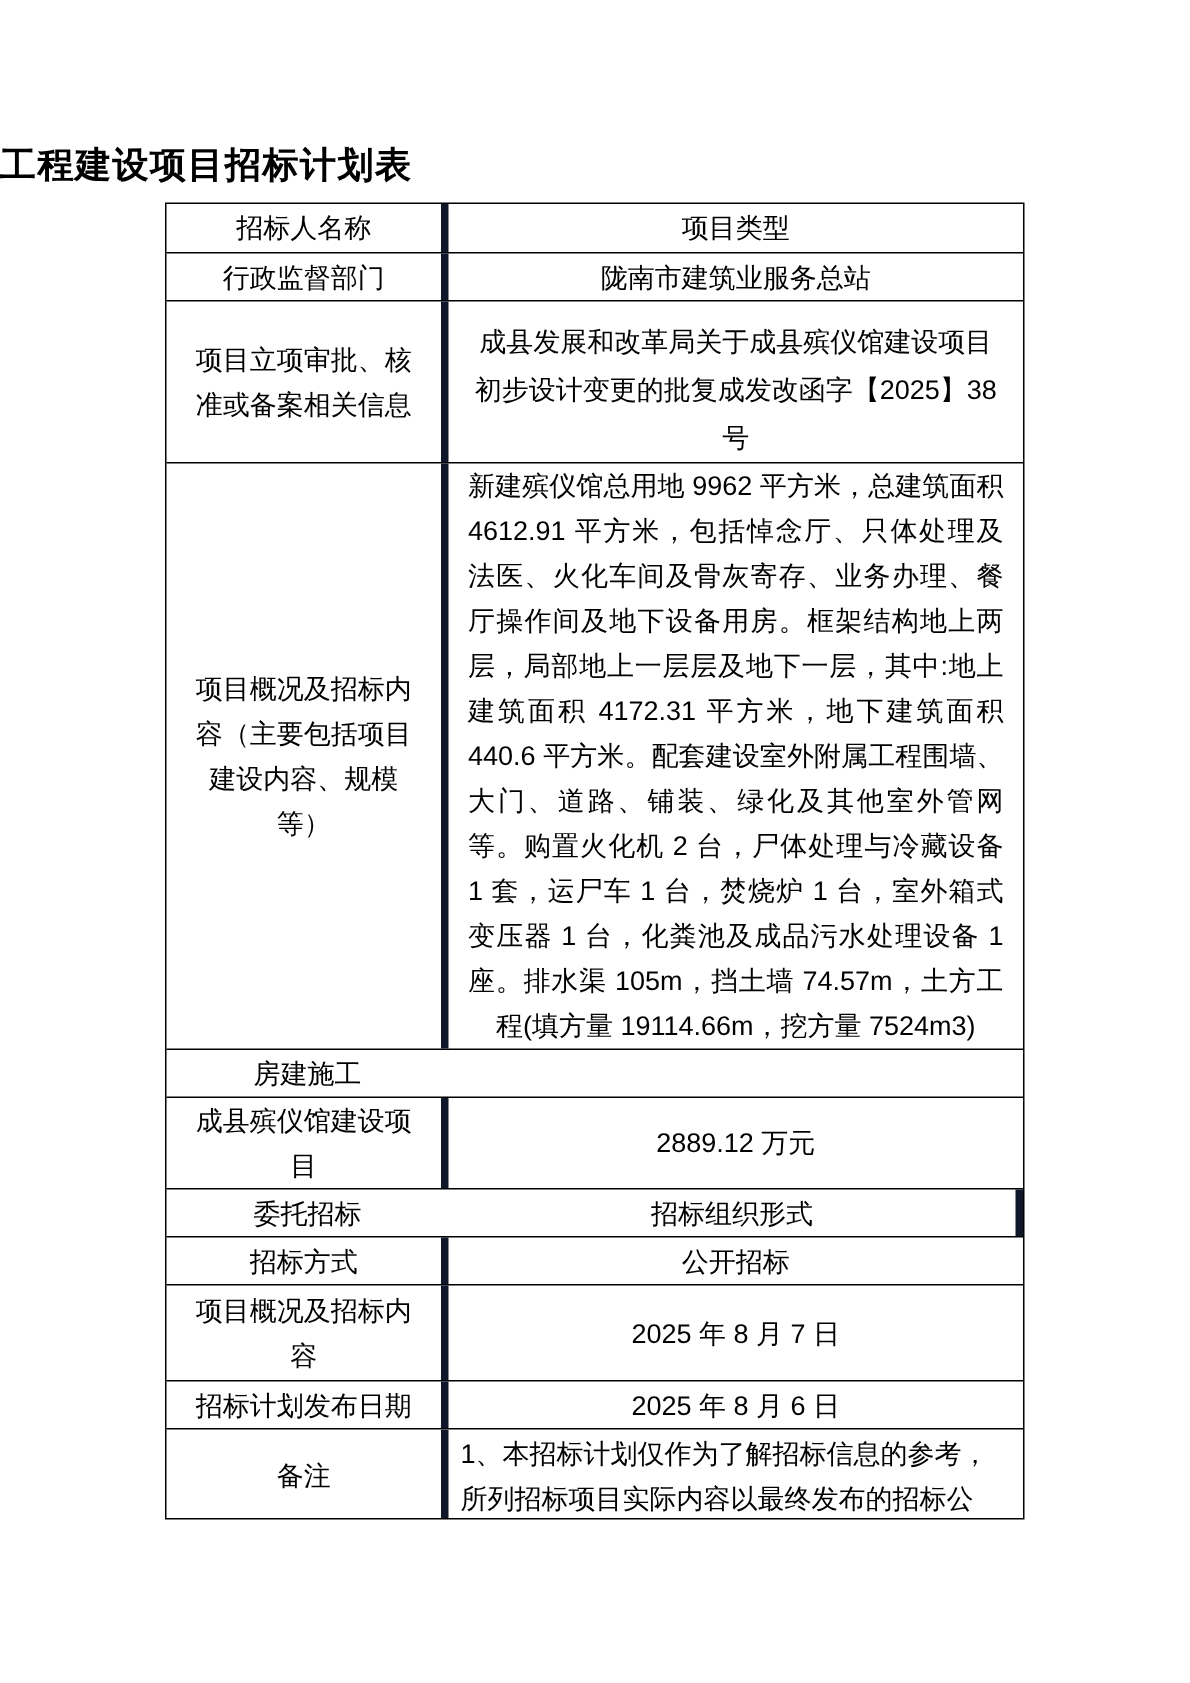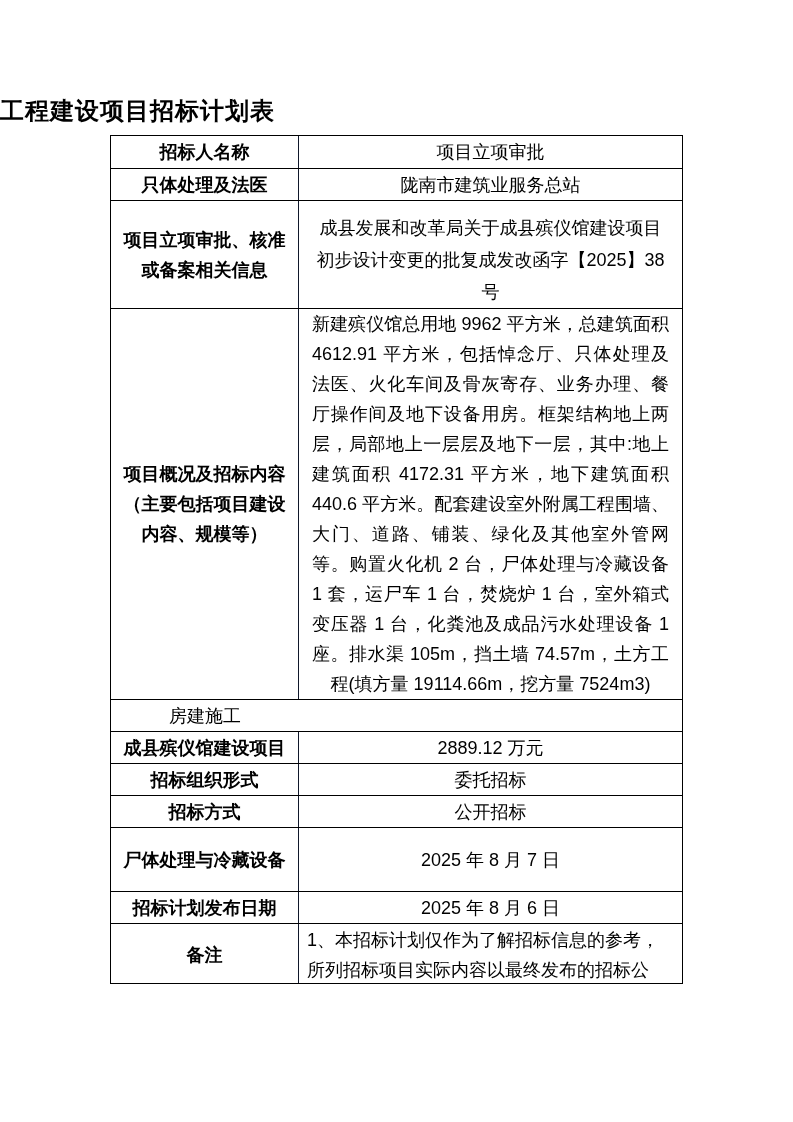--- a/index.html
+++ b/index.html
@@ -41,23 +41,22 @@
   }
   .row + .row { border-top: 1px solid #000; }
   .cell {
     box-sizing: border-box;
     display: flex;
     align-items: center;
     justify-content: center;
     min-width: 0;
   }
   .cell.label {
-    border-right: 1px solid #0f172a;
+    border-right: 5px solid #0f172a;
     padding: 0 11px;
-    font-weight: bold;
   }
   .cell.value { padding: 0 13px; }
   .vtext {
     width: 100%;
     text-align: center;
     line-height: 30px;
   }
   
   .r-s      { min-height: 32px; }
   .r-approval { min-height: 97px; }
@@ -91,28 +90,28 @@
 
   <h1 class="doc-title">工程建设项目招标计划表</h1>
 
   <div class="bid-table">
 
     <div class="row r-s">
       <div class="cell label">
           <div class="vtext">招标人名称</div>
         </div>
       <div class="cell value">
-          <div class="vtext">项目立项审批</div>
+          <div class="vtext">项目类型</div>
         </div>
     </div>
 
 
     <div class="row r-s">
       <div class="cell label">
-          <div class="vtext">只体处理及法医</div>
+          <div class="vtext">行政监督部门</div>
         </div>
       <div class="cell value">
           <div class="vtext">陇南市建筑业服务总站</div>
         </div>
     </div>
 
     <div class="row r-approval">
       <div class="cell label">
           <div class="vtext">项目立项审批、核准或备案相关信息</div>
         </div>
@@ -139,40 +138,40 @@
     <div class="row r-s">
       <div class="cell label">
           <div class="vtext">成县殡仪馆建设项目</div>
         </div>
       <div class="cell value">
           <div class="vtext">2889.12 万元</div>
         </div>
     </div>
 
     <div class="row r-s">
+      <div class="cell value">
+          <div class="vtext">委托招标</div>
+        </div>
       <div class="cell label">
           <div class="vtext">招标组织形式</div>
-        </div>
-      <div class="cell value">
-          <div class="vtext">委托招标</div>
         </div>
     </div>
 
     <div class="row r-s">
       <div class="cell label">
           <div class="vtext">招标方式</div>
         </div>
       <div class="cell value">
           <div class="vtext">公开招标</div>
         </div>
     </div>
 
     <div class="row r-time">
       <div class="cell label">
-          <div class="vtext">尸体处理与冷藏设备</div>
+          <div class="vtext">项目概况及招标内容</div>
         </div>
       <div class="cell value">
           <div class="vtext">2025 年 8 月 7 日</div>
         </div>
     </div>
 
     <div class="row r-s">
       <div class="cell label">
           <div class="vtext">招标计划发布日期</div>
         </div>

